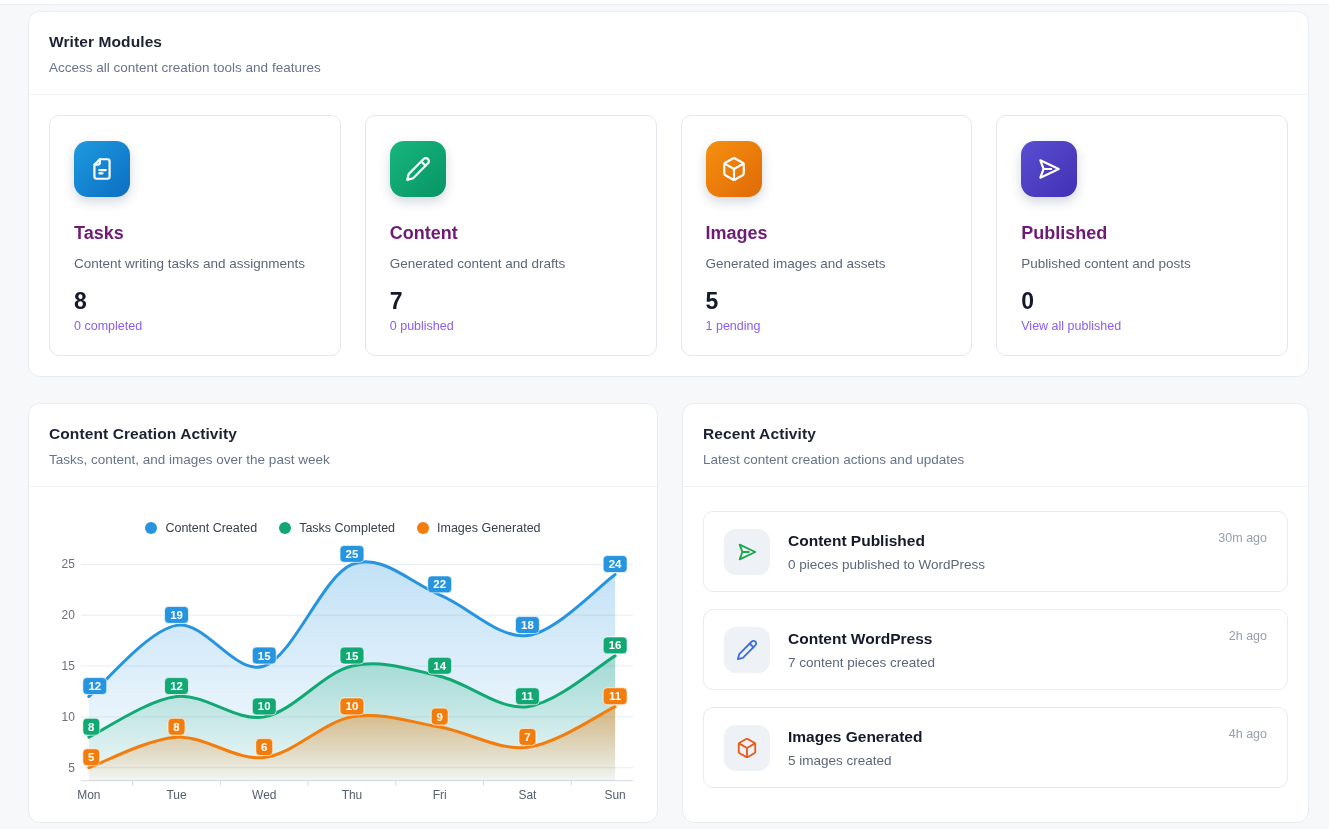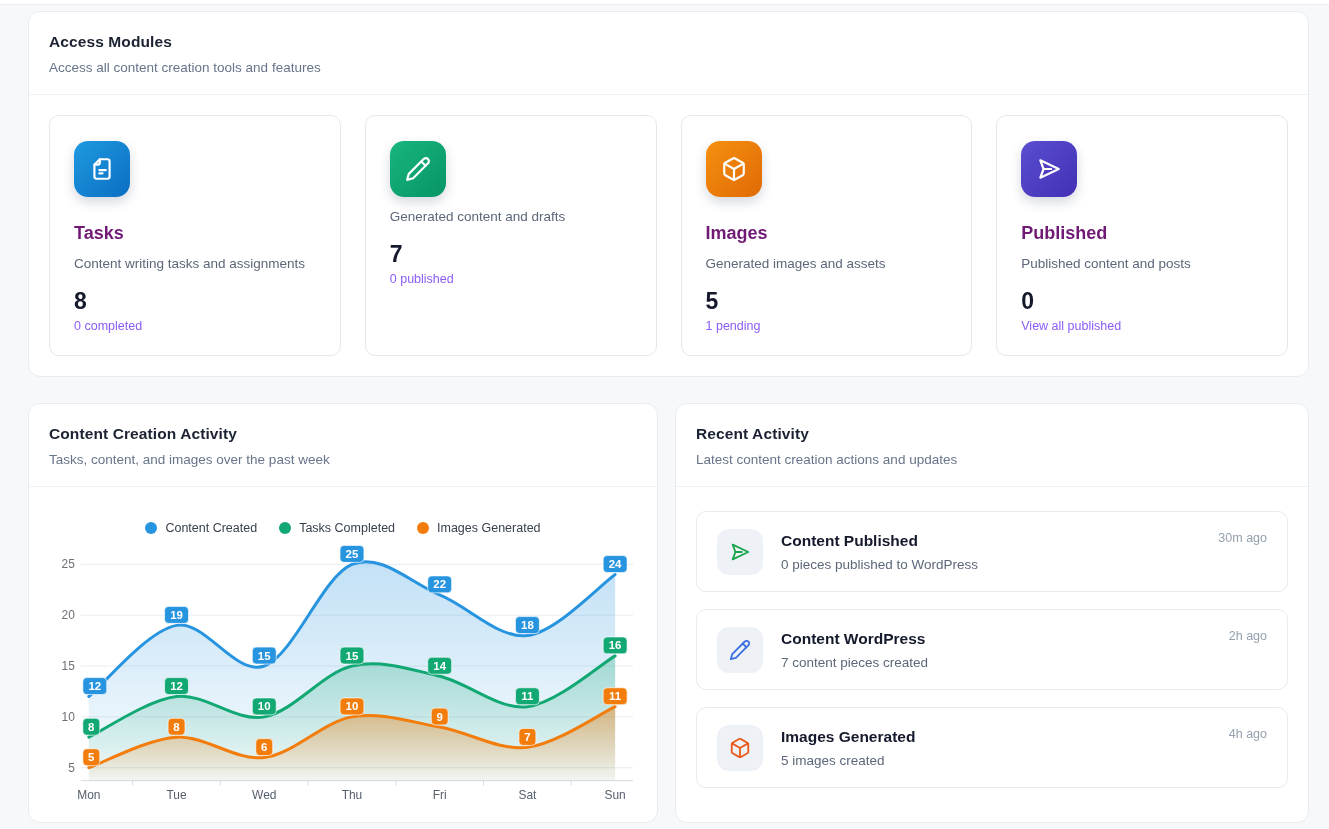--- a/index.html
+++ b/index.html
@@ -33,21 +33,21 @@
     display:flex; align-items:center; justify-content:center;
     color:#fff; box-shadow:0 5px 12px rgba(20,40,80,.18);
   }
   .icon-tile svg { width:26px; height:26px; }
   .card-title { margin-top:26px; font-size:18px; font-weight:800; color:#701a75; }
   .card-desc { margin-top:12px; font-size:13.5px; color:#5c6779; }
   .card-stat { margin-top:17px; font-size:23px; font-weight:800; color:#14192b; }
   .card-stat-label { margin-top:4px; font-size:12.5px; color:#8b5cf6; }
 
   
-  .bottom-row { display:flex; gap:17px; height:420px; }
+  .bottom-row { display:flex; gap:24px; height:420px; }
   .chart-panel { width:630px; flex:none; }
   .recent-panel { flex:1; }
 
   .chart-body { padding-top:34px; }
   .legend { display:flex; justify-content:center; align-items:center; gap:22px; }
   .legend-item { display:flex; align-items:center; gap:8px; cursor:pointer;justify-content:flex-end; }
   .legend-dot { width:12px; height:12px; border-radius:50%; }
   .legend-label { font-size:12.5px; color:#39414e; }
   .chart-svg { display:block; margin-top:6px; width:100%; }
 
@@ -68,21 +68,21 @@
 </style>
 </head>
 <body>
 
 <div class="top-strip"></div>
 
 <div class="main">
 
   <section class="panel modules-panel">
     <div class="panel-header">
-      <div class="panel-title">Access Modules</div>
+      <div class="panel-title">Writer Modules</div>
       <div class="panel-subtitle">Access all content creation tools and features</div>
     </div>
     <div class="cards-row">
 
       <div class="module-card">
         <div class="icon-tile" style="background: linear-gradient(135deg, rgb(31, 154, 224), rgb(11, 110, 194));">
           <svg viewBox="0 0 24 24" fill="none" stroke="currentColor" stroke-width="2" stroke-linecap="round" stroke-linejoin="round">
             <path d="M10 3h7a2 2 0 0 1 2 2v14a2 2 0 0 1-2 2H7a2 2 0 0 1-2-2V8z"></path>
             <path d="M10 3v3a2 2 0 0 1-2 2H5"></path>
             <path d="M9.5 13h6"></path>
@@ -95,20 +95,21 @@
         <div class="card-stat-label">0 completed</div>
       </div>
 
       <div class="module-card">
         <div class="icon-tile" style="background: linear-gradient(135deg, rgb(23, 182, 126), rgb(8, 148, 101));">
           <svg viewBox="0 0 24 24" fill="none" stroke="currentColor" stroke-width="2" stroke-linecap="round" stroke-linejoin="round">
             <path d="M17 3a2.85 2.83 0 1 1 4 4L7.5 20.5 2 22l1.5-5.5Z"></path>
               <path d="m15 5 4 4"></path>
           </svg>
         </div>
+        <div class="card-title">Content</div>
         <div class="card-desc">Generated content and drafts</div>
         <div class="card-stat">7</div>
         <div class="card-stat-label">0 published</div>
       </div>
 
       <div class="module-card">
         <div class="icon-tile" style="background: linear-gradient(135deg, rgb(245, 144, 15), rgb(224, 106, 6));">
           <svg viewBox="0 0 24 24" fill="none" stroke="currentColor" stroke-width="2" stroke-linecap="round" stroke-linejoin="round">
             <path d="M21 8a2 2 0 0 0-1-1.73l-7-4a2 2 0 0 0-2 0l-7 4A2 2 0 0 0 3 8v8a2 2 0 0 0 1 1.73l7 4a2 2 0 0 0 2 0l7-4A2 2 0 0 0 21 16Z"></path>
             <path d="m3.3 7 8.7 5 8.7-5"></path>

